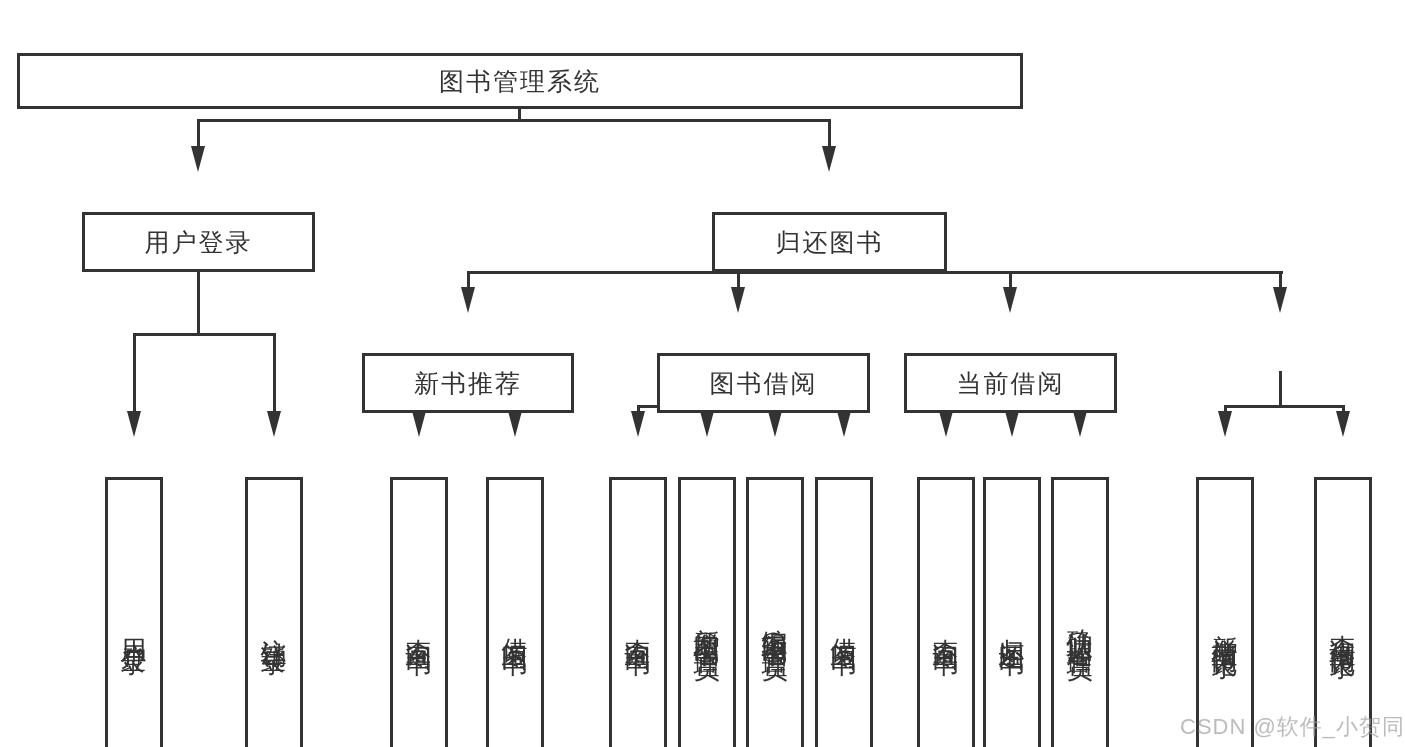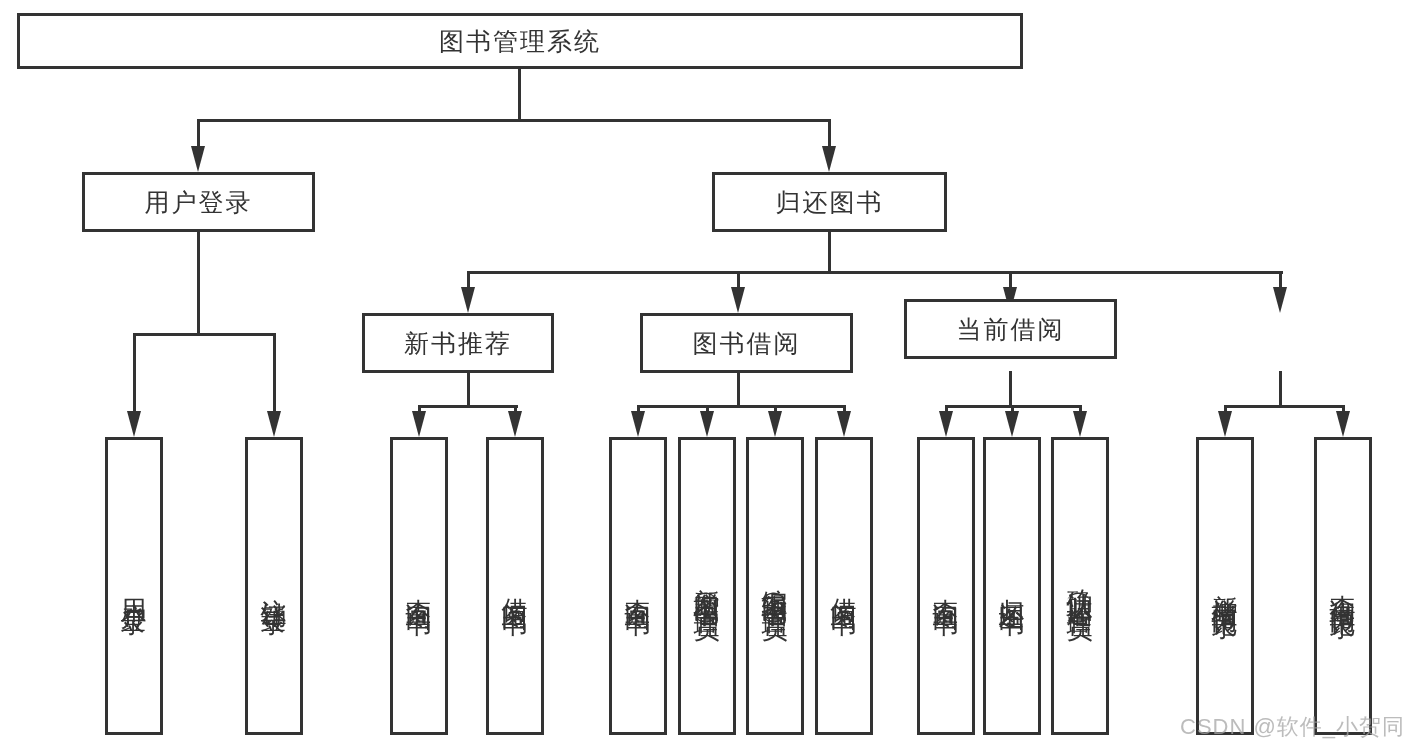--- a/index.html
+++ b/index.html
@@ -6,21 +6,21 @@
   body{
     width:1405px;height:747px;position:relative;overflow:hidden;
     background:#ffffff;
     font-family:"Liberation Sans","DejaVu Sans",sans-serif;
   }
   .canvas{position:absolute;left:0;top:0;width:1405px;height:747px;}
   .box{
     position:absolute;box-sizing:border-box;
     border:3px solid #333333;background:#ffffff;
     display:flex;align-items:center;justify-content:center;
-    color:#333333;z-index:2;
+    color:#333333;z-index:2;margin-top:40px;
   }
   .hbox{font-size:25px;letter-spacing:2px;}
   .vbox{
     writing-mode:vertical-rl;text-orientation:mixed;
     font-size:26px;letter-spacing:4px;line-height:1;
   }
   .vline{position:absolute;width:3px;background:#333333;z-index:1;}
   .hline{position:absolute;height:3px;background:#333333;z-index:1;}
   .arrow{
     position:absolute;width:0;height:0;z-index:1;
@@ -43,27 +43,27 @@
     <span>图书管理系统</span>
   </div>
 
   <div class="box hbox" style="left:82px;top:172px;width:233px;height:60px;">
     <span>用户登录</span>
   </div>
   <div class="box hbox" style="left:712px;top:172px;width:235px;height:60px;">
     <span>归还图书</span>
   </div>
 
-  <div class="box hbox" style="left:362px;top:313px;width:192px;height:60px;">
+  <div class="box hbox" style="left:362px;top:313px;width:212px;height:60px;">
     <span>新书推荐</span>
   </div>
-  <div class="box hbox" style="left:640px;top:313px;width:213px;height:60px;">
+  <div class="box hbox" style="left:657px;top:313px;width:213px;height:60px;">
     <span>图书借阅</span>
   </div>
-  <div class="box hbox" style="left:904px;top:299px;width:213px;height:60px;">
+  <div class="box hbox" style="left:904px;top:313px;width:213px;height:60px;">
     <span>当前借阅</span>
   </div>
 
   <div class="box vbox" style="left:105px;top:437px;width:58px;height:298px;">
     <span>用户登录</span>
   </div>
   <div class="box vbox" style="left:245px;top:437px;width:58px;height:298px;">
     <span>注销登录</span>
   </div>
 

